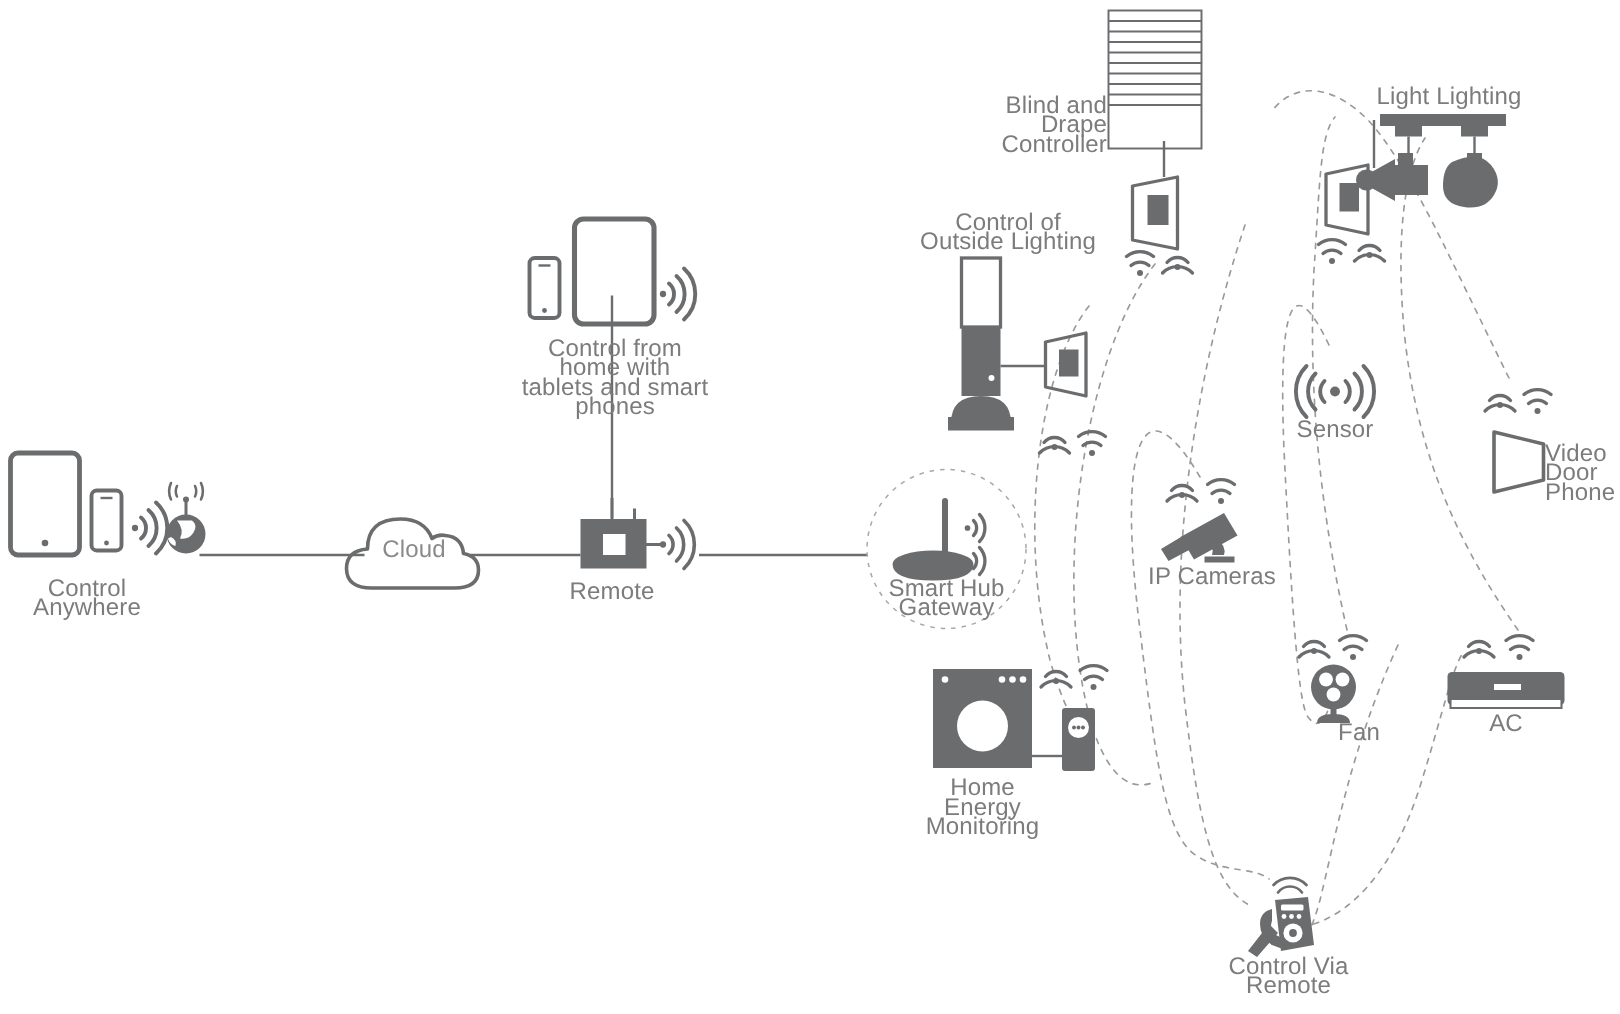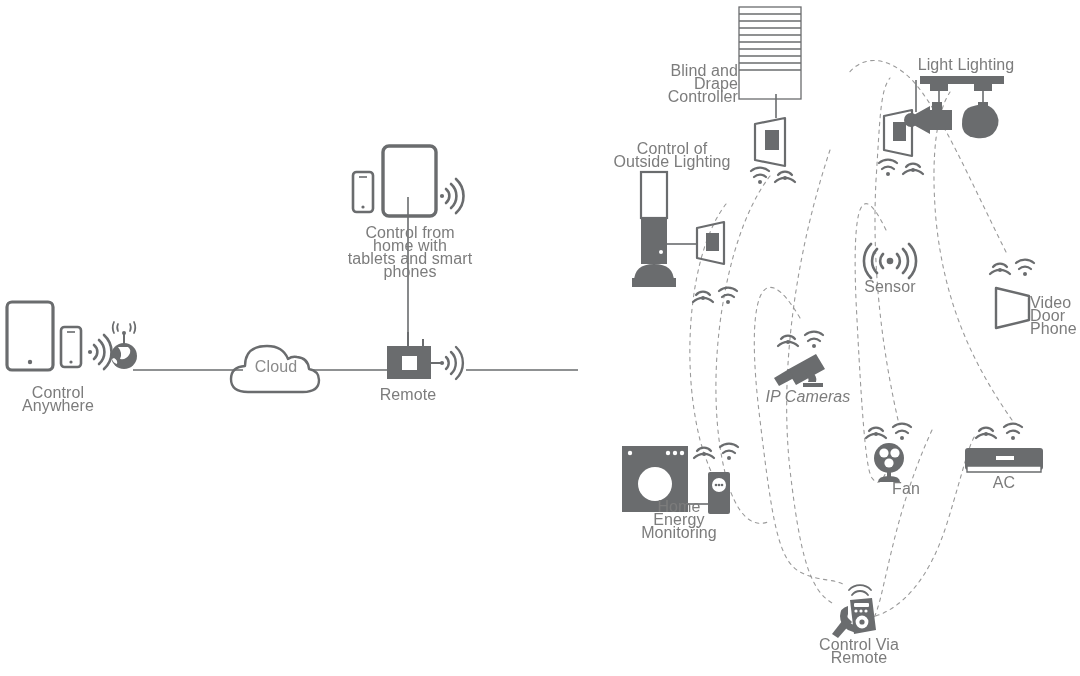--- a/index.html
+++ b/index.html
@@ -118,20 +118,42 @@
         <line x1="45" y1="33" x2="55" y2="33" stroke="#6a6c6e" stroke-width="2"></line>
         <circle cx="56" cy="33" r="2.1" fill="#6a6c6e" stroke="none"></circle>
         <path d="M 60 27 A 8 8 0 0 1 60 39"></path>
         <path d="M 65 22 A 15 15 0 0 1 65 44"></path>
         <path d="M 70 17 A 22 22 0 0 1 70 49"></path>
       </g>
     </svg>
     <div class="lbl" style="left:-13px;top:58px;width:70px;">Remote</div>
   </div>
 
+  <div class="node" style="left:575px;top:310px;">
+    <svg width="112" height="112" viewBox="0 0 112 112">
+      <circle cx="56" cy="56" r="53" fill="none" stroke="#a8a8a8" stroke-width="1" stroke-dasharray="3,4"></circle>
+      <g>
+        <rect x="53" y="22" width="4" height="40" rx="2" fill="#6a6c6e"></rect>
+        <ellipse cx="47" cy="66" rx="27" ry="9" fill="#6a6c6e"></ellipse>
+        <path d="M 20 66 q 0 11 27 11 q 27 0 27 -11 q 0 6 -27 6 q -27 0 -27 -6 z" fill="#6a6c6e"></path>
+      </g>
+      <g fill="none" stroke="#6a6c6e" stroke-width="2.2" stroke-linecap="round">
+        <circle cx="70" cy="42" r="1.9" fill="#6a6c6e" stroke="none"></circle>
+        <path d="M 74 37 A 7 7 0 0 1 74 47"></path>
+        <path d="M 78 33 A 13 13 0 0 1 78 51"></path>
+      </g>
+      <g fill="none" stroke="#6a6c6e" stroke-width="2.2" stroke-linecap="round">
+        <circle cx="70" cy="64" r="1.9" fill="#6a6c6e" stroke="none"></circle>
+        <path d="M 74 59 A 7 7 0 0 1 74 69"></path>
+        <path d="M 78 55 A 13 13 0 0 1 78 73"></path>
+      </g>
+    </svg>
+    <div class="lbl" style="left:11px;top:76px;width:90px;">Smart Hub
+Gateway</div>
+  </div>
 
   <div class="node" style="left:620px;top:142px;">
     <div class="lbl" style="left:-8px;top:0px;width:120px;">Control of
 Outside Lighting</div>
     <svg width="130" height="140" viewBox="0 0 130 140" style="margin-top:28px;">
       <g>
         <rect x="21" y="2" width="26" height="46" fill="none" stroke="#6a6c6e" stroke-width="2.2"></rect>
         <rect x="21" y="48" width="26" height="46" fill="#6a6c6e"></rect>
         <circle cx="41" cy="82" r="2" fill="#ffffff"></circle>
         <path d="M 14 112 q 0 -18 20 -18 q 20 0 20 18 z" fill="#6a6c6e"></path>
@@ -212,25 +234,25 @@
         <circle cx="84" cy="14" r="2" fill="#6a6c6e" stroke="none"></circle>
         <path d="M 77 11 A 9 9 0 0 1 91 11"></path>
         <path d="M 74 18 A 14 14 0 0 1 94 18"></path>
       </g>
       <g fill="none" stroke="#6a6c6e" stroke-width="2.2" stroke-linecap="round">
         <circle cx="109" cy="18" r="2" fill="#6a6c6e" stroke="none"></circle>
         <path d="M 103 13 A 9 9 0 0 1 115 13"></path>
         <path d="M 100 7 A 14 14 0 0 1 118 7"></path>
       </g>
     </svg>
-    <div class="lbl" style="left:-5px;top:60px;width:80px;margin-left:24px;">Home Energy
+    <div class="lbl" style="left:-5px;top:79px;width:80px;">Home Energy
 Monitoring</div>
   </div>
 
-  <div class="node" style="left:770px;top:328px;font-style:italic;">
+  <div class="node" style="left:770px;top:316px;">
     <svg width="76" height="62" viewBox="0 0 76 62">
       <g fill="none" stroke="#6a6c6e" stroke-width="2.2" stroke-linecap="round">
         <circle cx="18" cy="14" r="2" fill="#6a6c6e" stroke="none"></circle>
         <path d="M 11 11 A 9 9 0 0 1 25 11"></path>
         <path d="M 8 18 A 14 14 0 0 1 28 18"></path>
       </g>
       <g fill="none" stroke="#6a6c6e" stroke-width="2.2" stroke-linecap="round">
         <circle cx="44" cy="18" r="2" fill="#6a6c6e" stroke="none"></circle>
         <path d="M 38 13 A 9 9 0 0 1 50 13"></path>
         <path d="M 35 7 A 14 14 0 0 1 53 7"></path>

